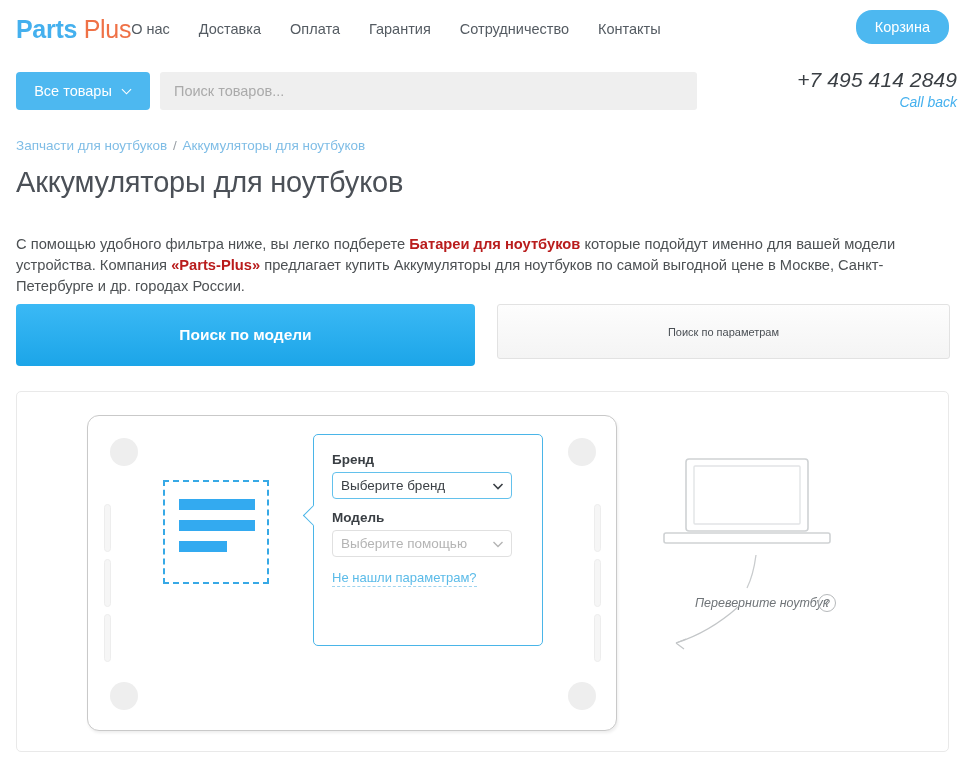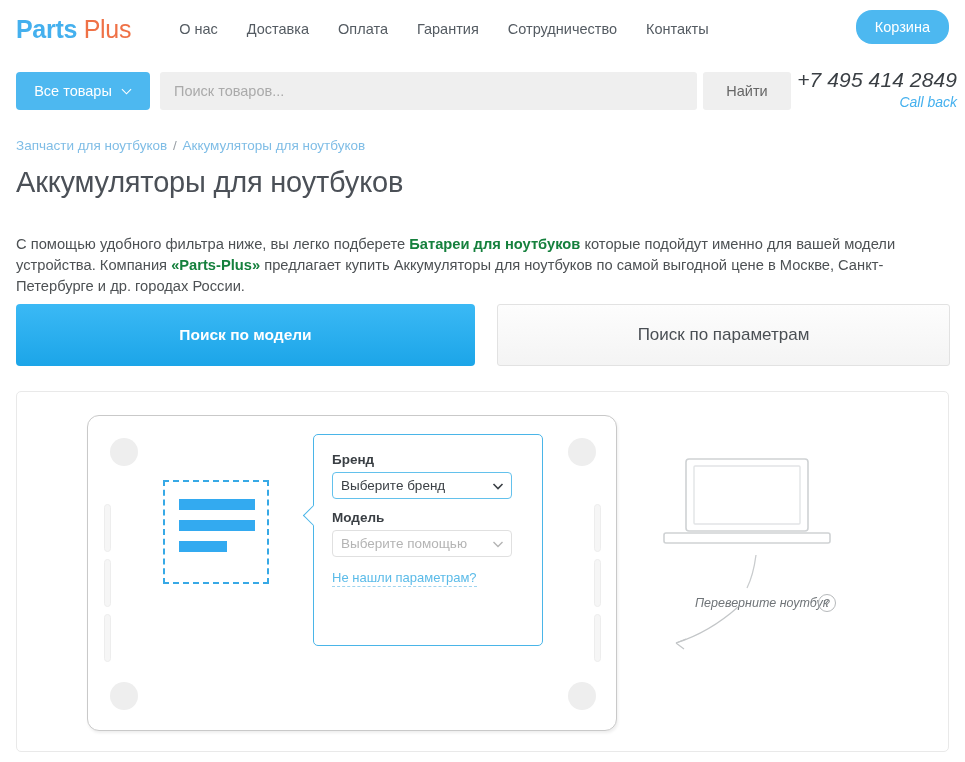--- a/index.html
+++ b/index.html
@@ -19,21 +19,21 @@
     display: flex; align-items: center;
   }
   .logo {
     margin-left: 16px;
     font-size: 25px; font-weight: bold; letter-spacing: -0.3px;
     white-space: nowrap;
   }
   .logo .p1 { color: #44b0ee; }
   .logo .p2 { color: #ef7146; font-weight: normal; }
 
-  .nav { display: flex; align-items: center; margin-left: 48px; }
+  .nav { display: flex; align-items: center; }
   .nav a {
     color: #545b62; text-decoration: none; font-size: 14.5px;
     margin-right: 29px; white-space: nowrap;
   }
   .cart-btn {
     position: absolute; right: 16px; top: 10px;
     background: #4db8f0; color: #fff; border: none; border-radius: 16px;
     font-size: 14.5px; padding: 9px 19px; cursor: pointer;
     font-family: inherit;
   }
@@ -82,37 +82,37 @@
     position: absolute; left: 16px; top: 166px;
     font-size: 29px; font-weight: normal; color: #4b5057;
     margin: 0; letter-spacing: -0.2px;
   }
 
   .intro {
     position: absolute; left: 16px; top: 219px;
     width: 894px;
     font-size: 14.7px; line-height: 21px; color: #4d5154;
   }
-  .intro b { color: #15803d; }
+  .intro b { color: #b91c1c; }
 
   
   .tab-model {
     position: absolute; left: 16px; top: 304px;
     width: 459px; height: 62px;
     border: none; border-radius: 4px;
     background: linear-gradient(to bottom, #3bb9f5 0%, #1ca5e8 100%);
     color: #fff; font-size: 15.5px; font-weight: bold; cursor: pointer;
     font-family: inherit;
   }
   .tab-params {
     position: absolute; left: 497px; top: 304px;
-    width: 453px; height: 62px;
+    width: 453px; height: 55px;
     border: 1px solid #e2e2e2; border-radius: 3px;
     background: linear-gradient(to bottom, #fdfdfd 0%, #f4f4f4 100%);
-    color: #4a4f54; font-size: 17px; cursor: pointer;
+    color: #4a4f54; font-size: 11px; cursor: pointer;
     font-family: inherit;
   }
 
   
   .panel {
     position: absolute; left: 16px; top: 391px;
     width: 933px; height: 361px;
     border: 1px solid #e9e9e9; border-radius: 5px;
     background: #fff;
   }
@@ -230,21 +230,20 @@
   </div>
 
   <div class="searchrow">
     <button class="allgoods">
       <span>Все товары</span>
       <svg class="chev-white" viewBox="0 0 12 12">
         <path d="M1 3.5 L6 8.5 L11 3.5" fill="none" stroke="#ffffff" stroke-width="1.2"></path>
       </svg>
     </button>
     <input class="search-input" type="text" placeholder="Поиск товаров..." style="">
-    <button class="find-btn">Найти</button>
     <div class="phone">
       <div class="num">+7 495 414 2849</div>
       <a class="cb" href="#">Call back</a>
     </div>
   </div>
 
   <div class="breadcrumb">
     <a href="#">Запчасти для ноутбуков</a>
     <span class="sep">/</span>
     <a href="#">Аккумуляторы для ноутбуков</a>

